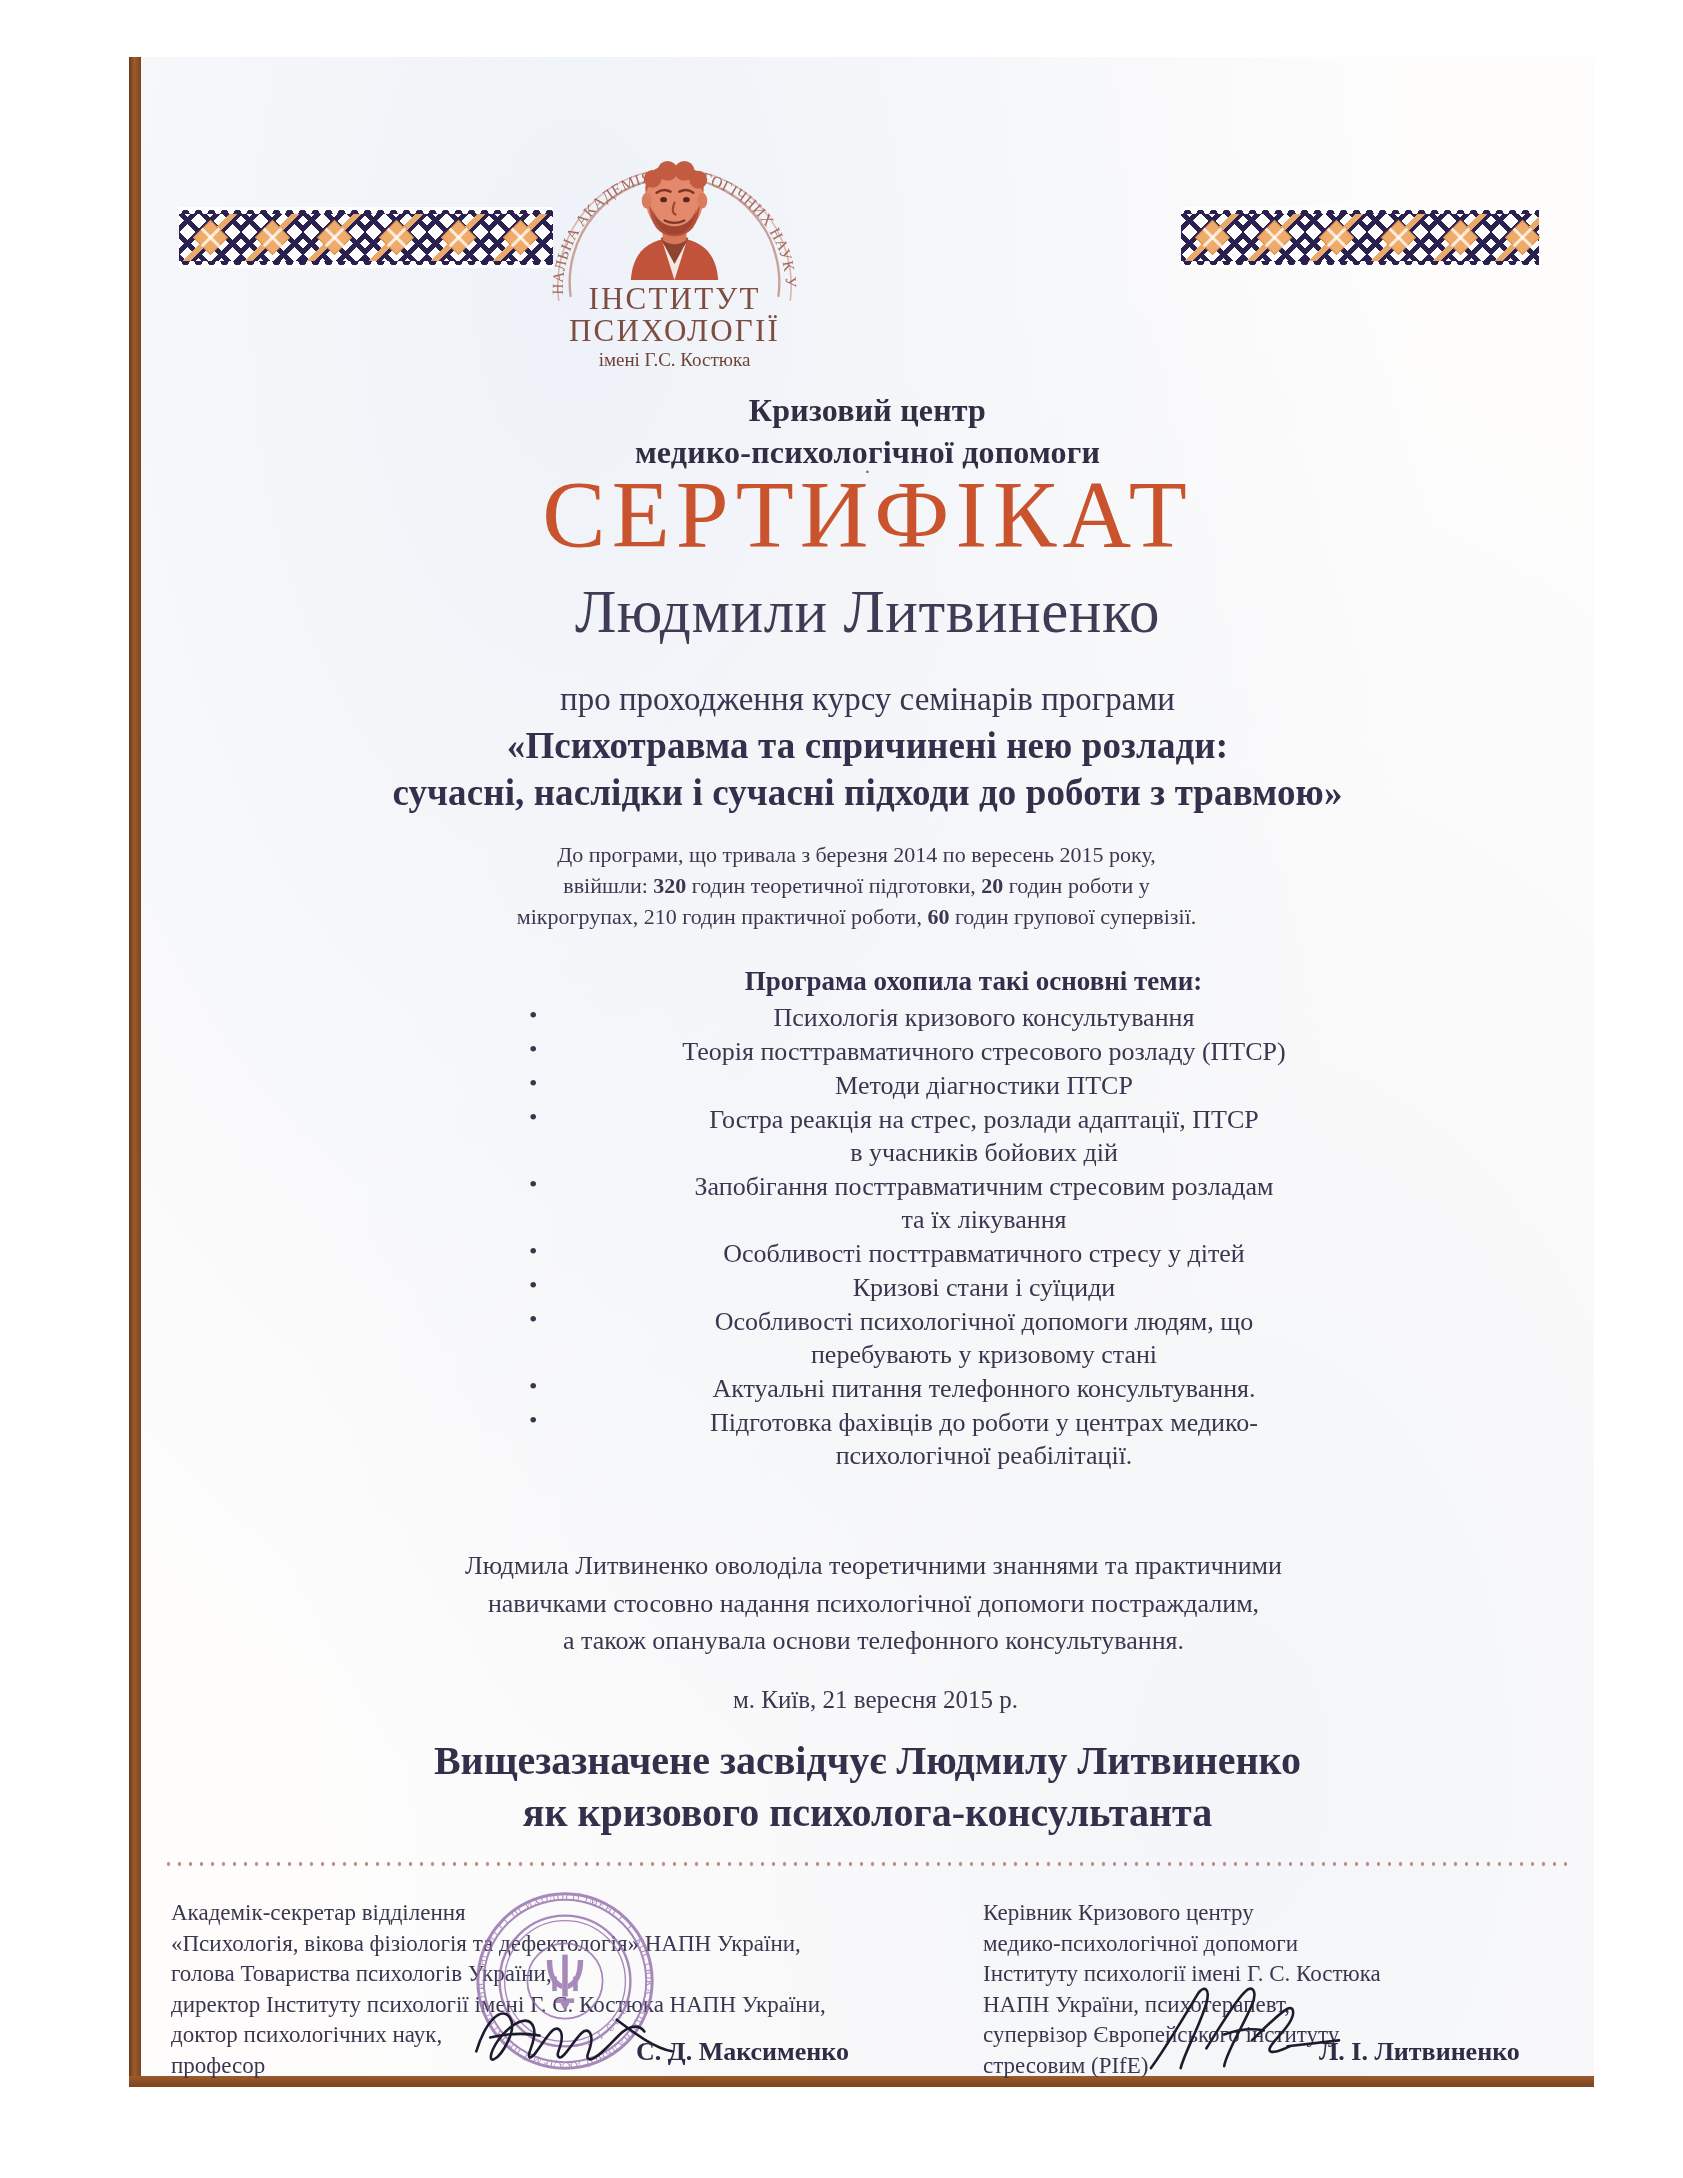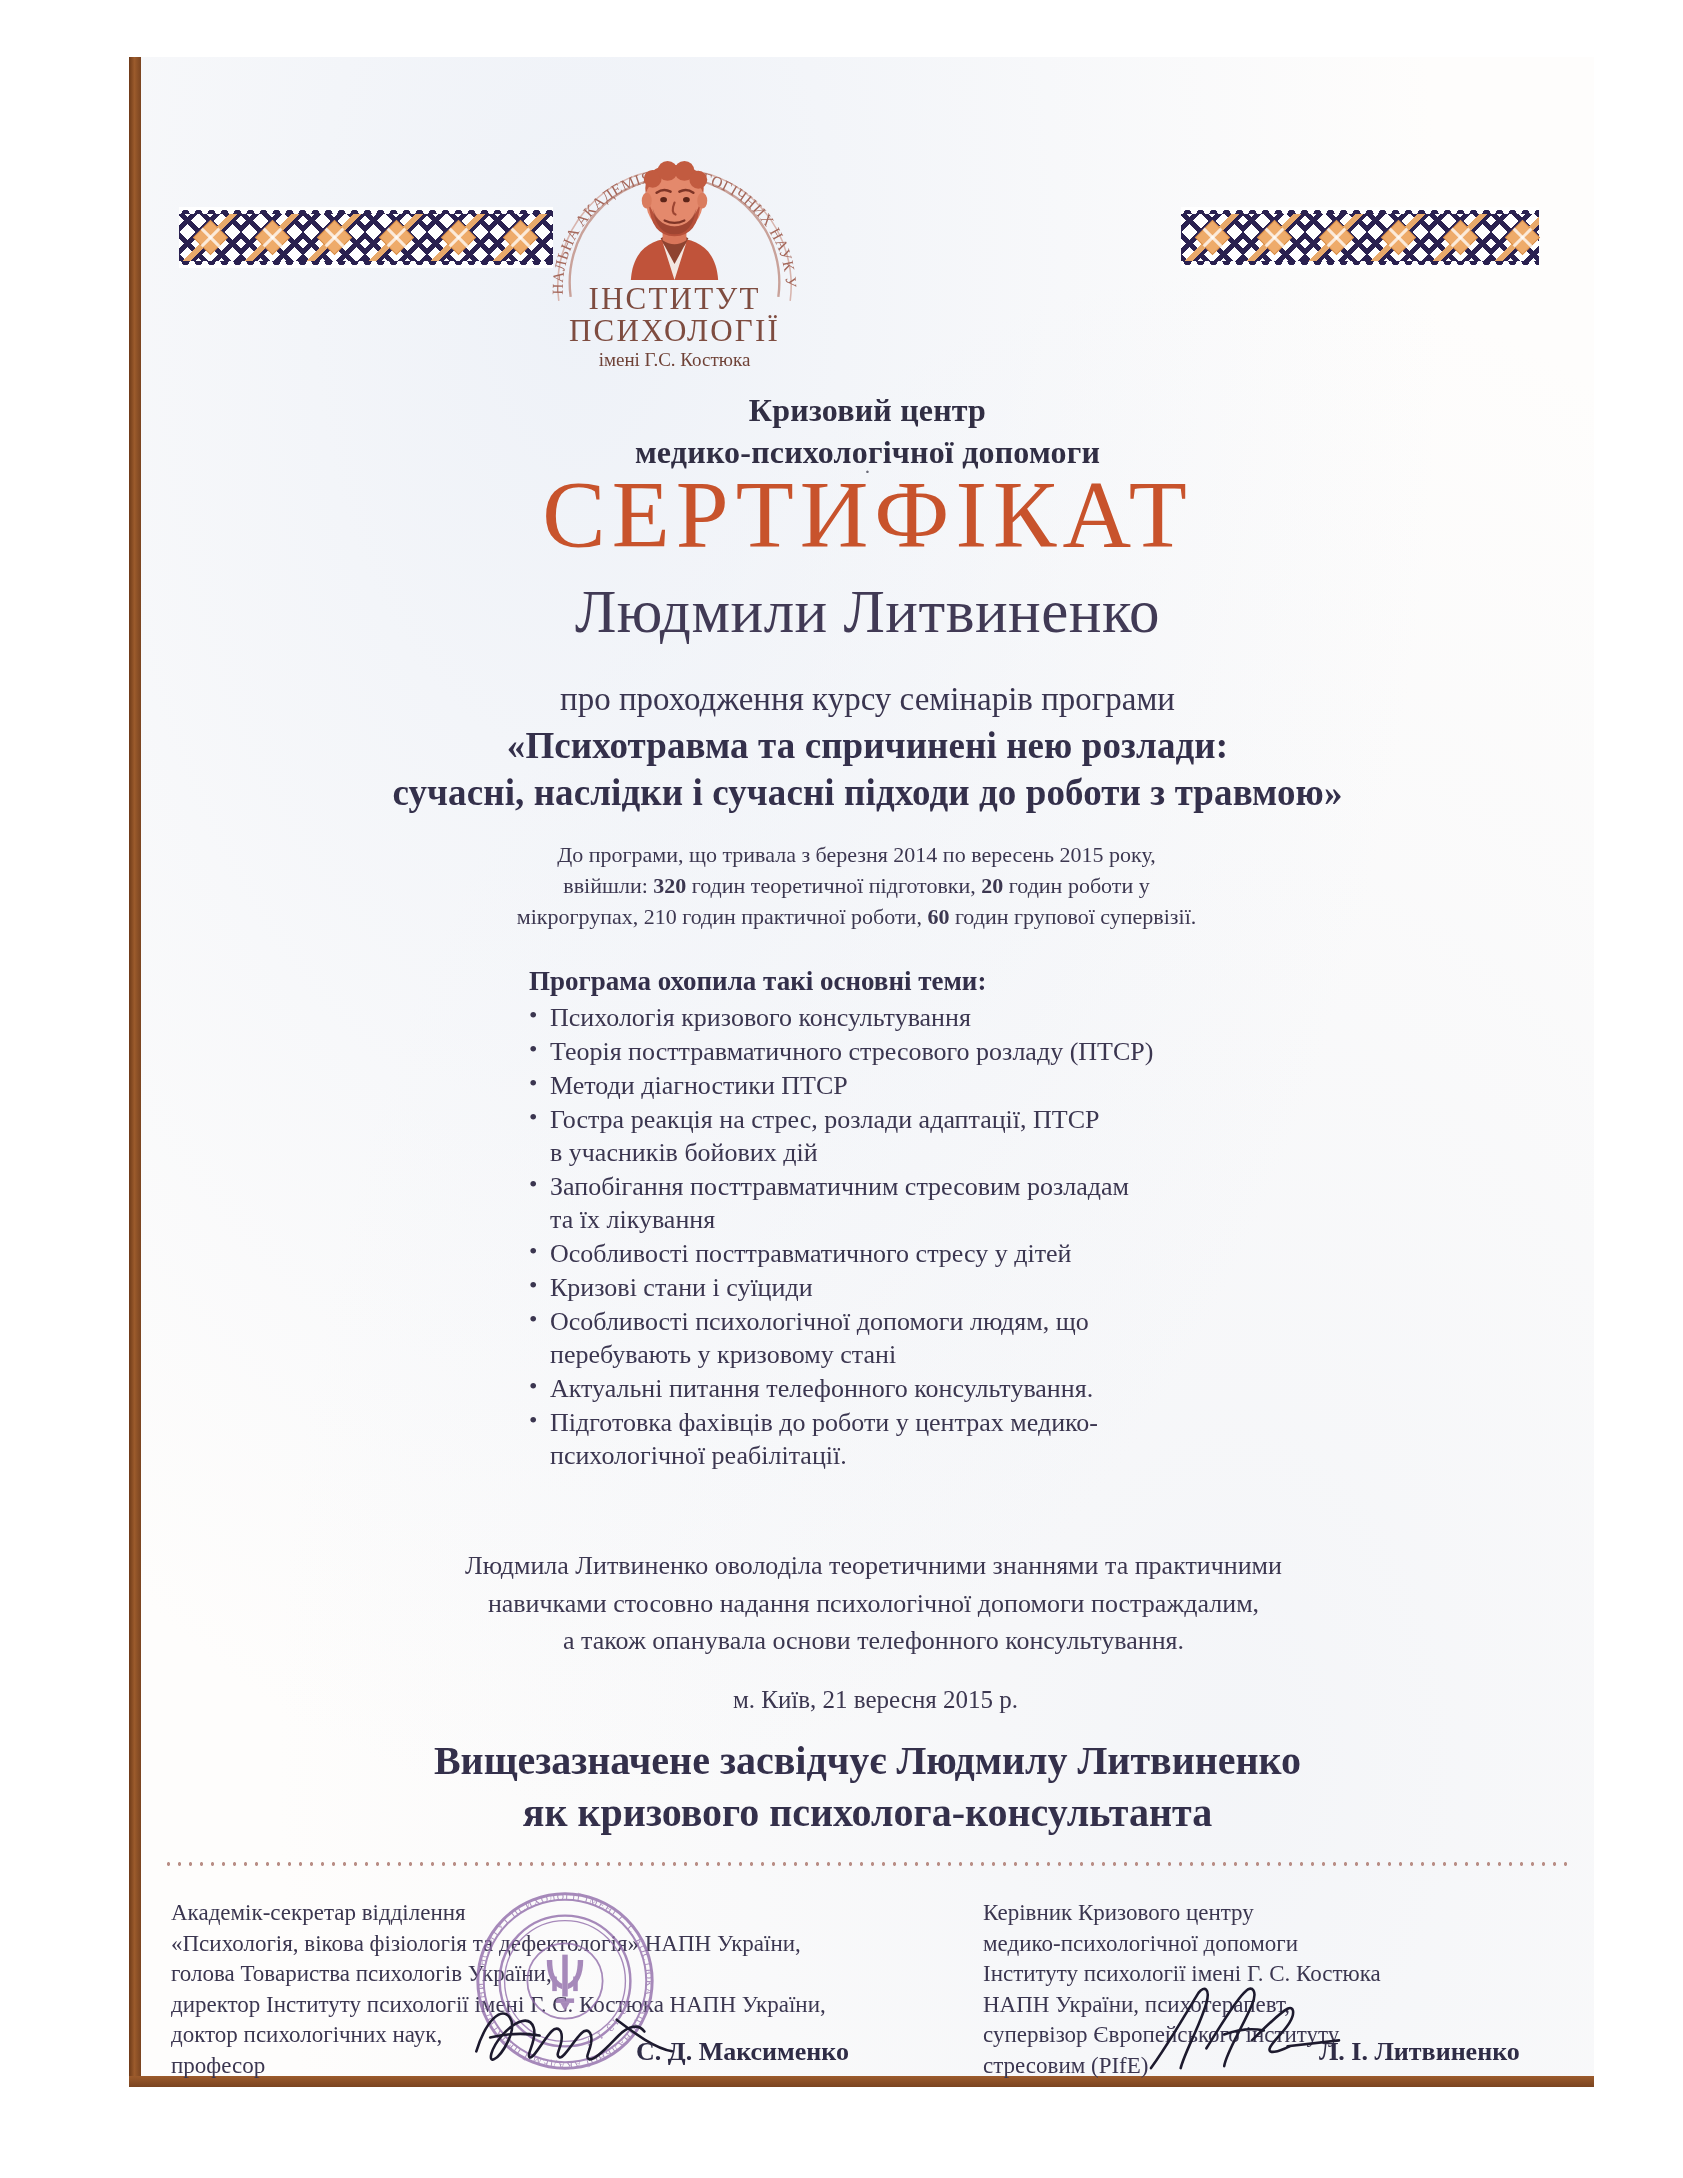--- a/index.html
+++ b/index.html
@@ -203,20 +203,21 @@
     position: absolute; left: 151px; top: 782px; width: 1129px;
     color: #3c3750; font-size: 22px; line-height: 1.42;
     text-align: center;
   }
   #duration b { font-weight: bold; }
 
   
   #topics {
     position: absolute; left: 386px; top: 909px; width: 891px;
     color: #3b3650;
+    text-align: center;
   }
   #topics-heading {
     font-size: 27px; font-weight: bold; margin: 0 0 4px 2px; color: #332f4a;
   }
   #topics ul { list-style: none; margin: 0; padding: 0; }
   #topics li {
     font-size: 26px;
     line-height: 1.27;
     padding-left: 23px;
     position: relative;

